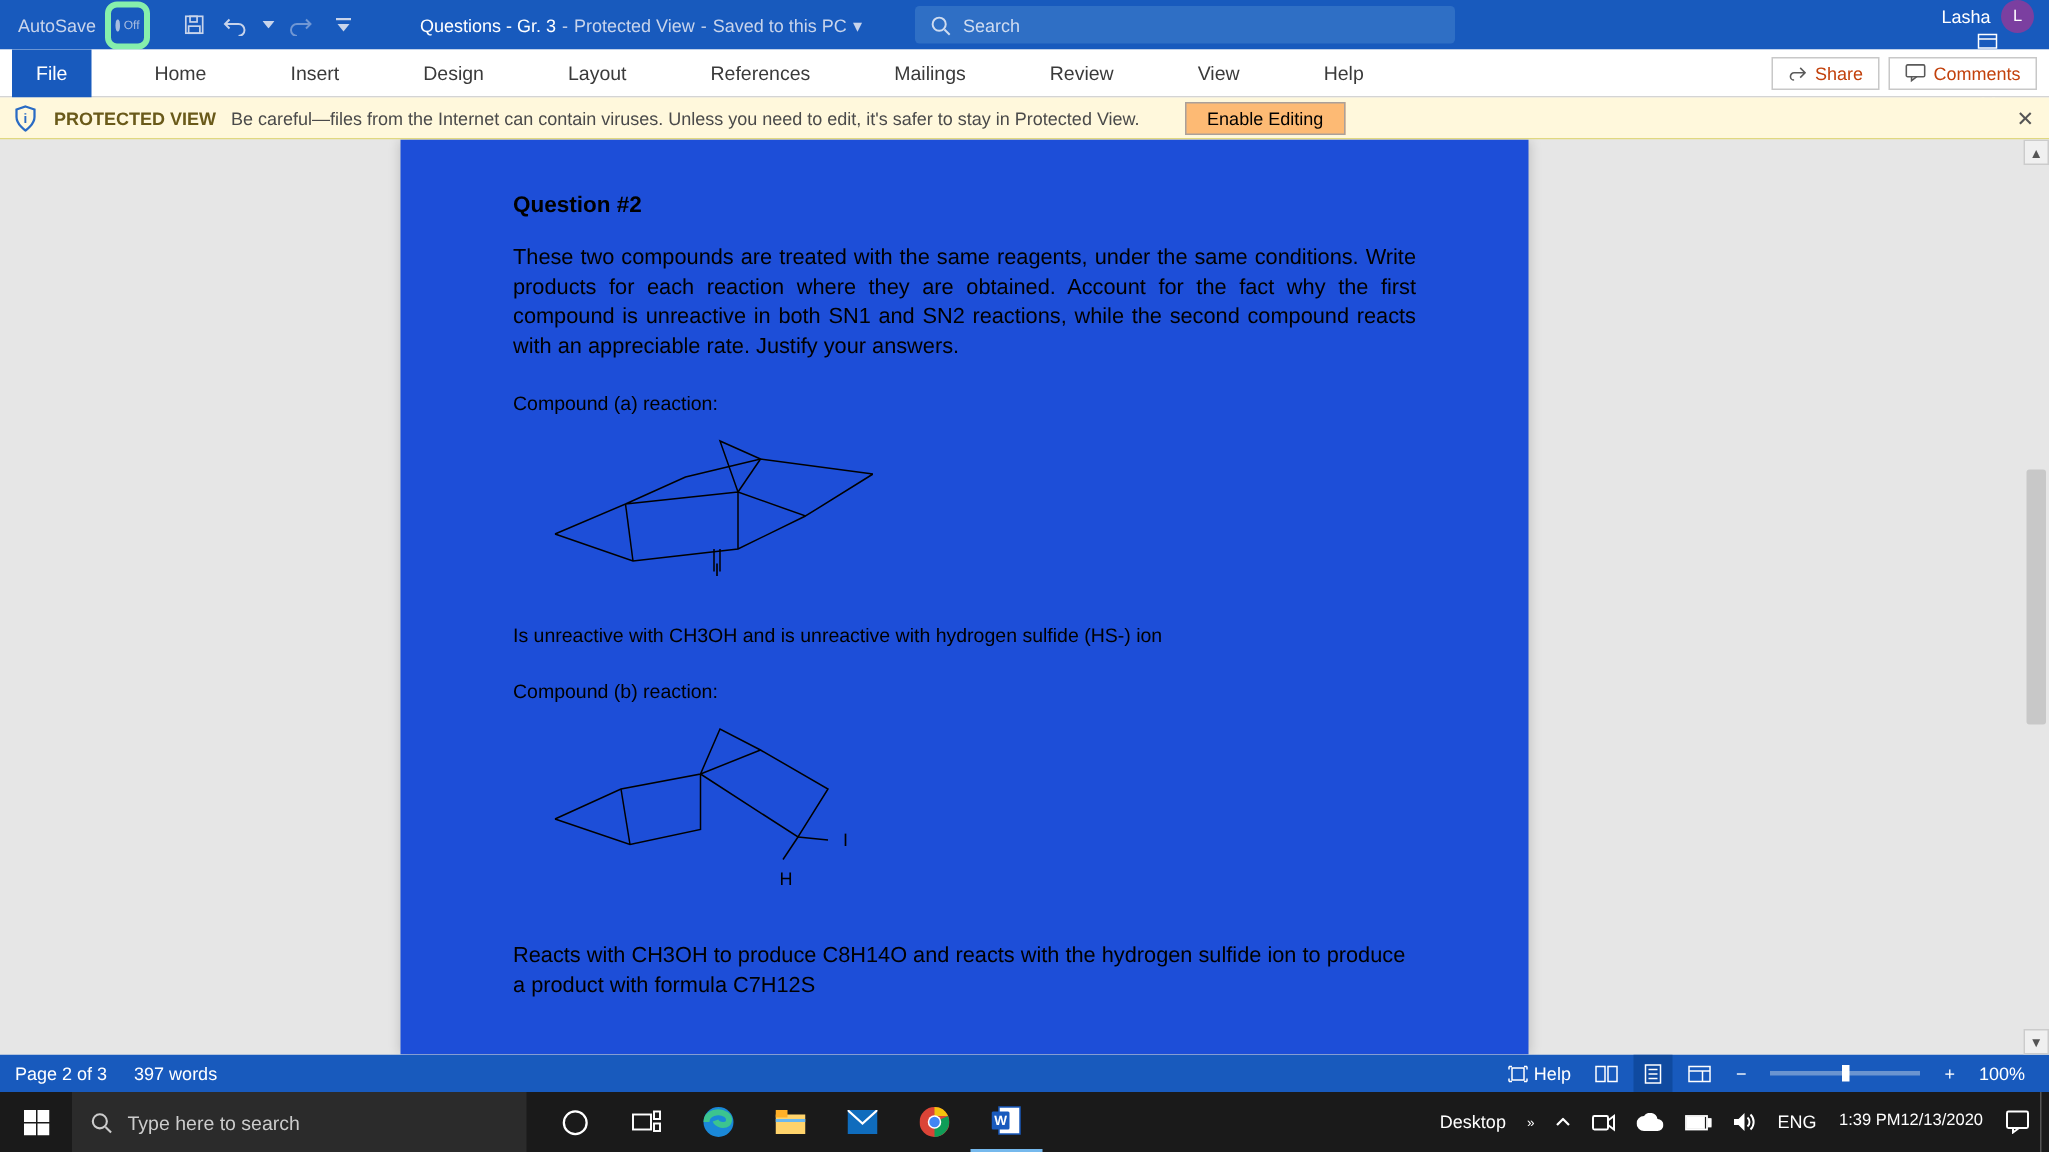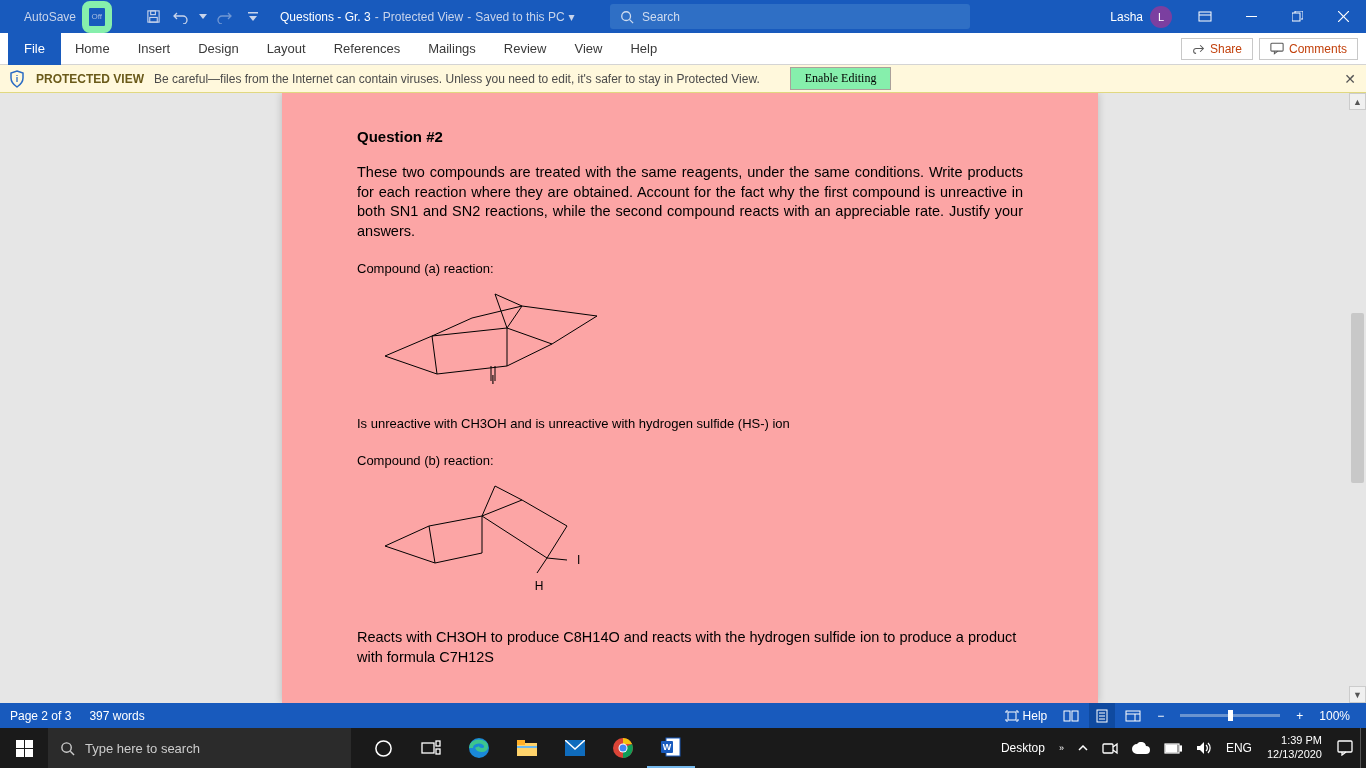--- a/index.html
+++ b/index.html
@@ -1,65 +1,65 @@
 <!DOCTYPE html>
 <html><head>
 <meta charset="utf-8">
 <style>
 * { margin:0; padding:0; box-sizing:border-box; font-family:"Segoe UI",Arial,sans-serif; }
 html,body { width:1366px; height:768px; overflow:hidden; background:#e6e6e6; }
 .titlebar { height:33px; background:#185abd; color:#fff; display:flex; align-items:center; font-size:12px; position:relative; }
-.autosave { display:flex; align-items:center; gap:6px; padding:0 24px; color:#c8d4eb; }
-.autosave-toggle { width:30px; height:32px; border:7px solid #86efac; border-radius:8px; display:flex; align-items:center; padding:0 3px; font-size:8px; color:#a8bde0;justify-content:flex-end; }
+.autosave { display:flex; align-items:center; gap:6px; padding:0 12px; color:#c8d4eb; }
+.autosave-toggle { width:30px; height:32px; border:4px solid #86efac; border-radius:8px; display:flex; align-items:center; padding:0 3px; font-size:8px; color:#a8bde0;justify-content:flex-end; }
 .autosave-toggle::before { content:""; width:8px; height:8px; border-radius:50%; background:#a8bde0; margin-right:3px; }
 .qat { display:flex; align-items:center; gap:2px; padding:0 4px; }
 .qat-btn { width:26px; height:26px; display:flex; align-items:center; justify-content:center; color:#c8d4eb; cursor:pointer; }
 .title-text { position:absolute; left:280px; color:#fff; display:flex; align-items:center; gap:4px;}
 .title-text .dim { color:#c8d4eb; }
 .search-box { position:absolute; left:610px; width:360px; height:25px; background:#2f6fc5; border-radius:3px; display:flex; align-items:center; padding:0 10px; gap:8px; color:#cfdcf0;}
-.title-right { position:absolute; right:0; display:flex; align-items:center; height:100%; }
+.title-right { position:absolute; right:0; display:flex; align-items:center; height:100%;flex-direction:column; }
 .user { display:flex; align-items:center; gap:7px; padding:0 10px; color:#fff;}
 .avatar { width:22px; height:22px; border-radius:50%; background:#7b3fa0; display:flex; align-items:center; justify-content:center; font-size:11px;}
 .win-btn { width:46px; height:33px; display:flex; align-items:center; justify-content:center; color:#fff; cursor:pointer;}
-.ribbon-tabs { height:32px; background:#fff; border-bottom:1px solid #d4d4d4; display:flex; align-items:center; font-size:13px; color:#3a3a3a; padding-left:8px; position:relative;}
+.ribbon-tabs { height:32px; background:#fff; border-bottom:1px solid #d4d4d4; display:flex; align-items:center; font-size:13px; color:#3a3a3a; padding-left:8px; position:relative;gap:28px;}
 .tab { padding:0 14px; height:32px; display:flex; align-items:center; cursor:pointer;}
 .tab.file { background:#185abd; color:#fff; padding:0 16px;}
 .ribbon-right { position:absolute; right:8px; display:flex; gap:6px;}
 .ribbon-btn { border:1px solid #c8c8c8; padding:3px 10px; font-size:12px; color:#c2410c; display:flex; align-items:center; gap:5px; cursor:pointer; background:#fff;}
 .protected-bar { height:28px; background:#fff8dc; border-bottom:1px solid #e0d880; display:flex; align-items:center; padding:0 8px; font-size:12px; color:#4a4a4a; gap:10px; position:relative;}
 .shield-icon { width:18px; height:18px; display:flex; align-items:center; justify-content:center;}
 .pv-title { font-weight:600; color:#6a5a1a;}
-.enable-btn { border:1px solid #aaa09a; background:#86efac; padding:3px 14px; font-size:12px; cursor:pointer; margin-left:20px;font-family:Liberation Serif, serif;}
+.enable-btn { border:1px solid #aaa09a; background:#fdba74; padding:3px 14px; font-size:12px; cursor:pointer; margin-left:20px;}
 .pv-close { position:absolute; right:10px; cursor:pointer; font-size:14px; color:#555;}
 .doc-area { height:610px; background:#e6e6e6; position:relative; overflow:hidden;}
 .scroll-up { position:absolute; right:0; top:0; width:17px; height:17px; background:#f0f0f0; border:1px solid #ccc; display:flex; align-items:center; justify-content:center; font-size:9px; color:#555; cursor:pointer;}
 .scroll-down { position:absolute; right:0; bottom:0; width:17px; height:17px; background:#f0f0f0; border:1px solid #ccc; display:flex; align-items:center; justify-content:center; font-size:9px; color:#555; cursor:pointer;}
 .scroll-thumb { position:absolute; right:2px; top:220px; width:13px; height:170px; background:#c8c8c8; border-radius:2px; cursor:pointer;}
-.page { position:absolute; left:282px; top:0; width:816px; height:610px; background:#fca5a5; box-shadow:0 0 8px rgba(0,0,0,.2);}
+.page { position:absolute; left:267px; top:0; width:752px; height:610px; background:#1d4ed8; box-shadow:0 0 8px rgba(0,0,0,.2);}
 .content { padding:35px 75px 0 75px; font-family:Arial,sans-serif; color:#000;}
 .q-title { font-weight:bold; font-size:15px; margin-bottom:18px;}
 .body-text { font-size:14.5px; line-height:1.35; text-align:justify; margin-bottom:20px;}
 .sub-text { font-size:13px; margin-bottom:8px;}
 .diagram { margin:10px 0 30px 10px;}
 .statusbar { height:25px; background:#185abd; color:#fff; display:flex; align-items:center; font-size:12px; padding:0 10px; justify-content:space-between;}
 .status-left { display:flex; gap:18px;}
 .status-right { display:flex; align-items:center; gap:4px;}
 .sb-btn { padding:0 6px; height:25px; display:flex; align-items:center; cursor:pointer; gap:4px;}
 .sb-btn.active { background:#0f4aa0;}
 .zoom-slider { width:100px; height:3px; background:#6a94d0; position:relative; margin:0 6px;}
 .zoom-slider::before { content:""; position:absolute; left:48px; top:-4px; width:5px; height:11px; background:#fff;}
 .taskbar { height:40px; background:#1a1a1a; display:flex; align-items:center; color:#fff; font-size:13px; position:relative;}
 .start-btn { width:48px; height:40px; display:flex; align-items:center; justify-content:center; cursor:pointer;}
 .search-tb { width:303px; height:40px; background:#2b2b2b; display:flex; align-items:center; padding:0 12px; gap:10px; color:#ccc; cursor:text;}
 .tb-icons { display:flex; align-items:center; margin-left:8px;}
 .tb-icon { width:48px; height:40px; display:flex; align-items:center; justify-content:center; cursor:pointer;}
 .tb-icon.active { border-bottom:2px solid #76b9ed;}
 .tray { position:absolute; right:0; display:flex; align-items:center; height:40px; color:#fff;}
 .tray-item { padding:0 7px; height:40px; display:flex; align-items:center; cursor:pointer; font-size:12px;}
-.clock { display:flex; flex-direction:column; align-items:flex-end; padding:0 8px; font-size:11px; line-height:1.25;}
+.clock { display:flex; align-items:flex-end; padding:0 8px; font-size:11px; line-height:1.25;}
 svg { display:block; }
 </style>
 </head>
 <body>
 
 <div class="titlebar">
   <div class="autosave">
     <span>AutoSave</span>
     <div class="autosave-toggle">
         <span>Off</span>

